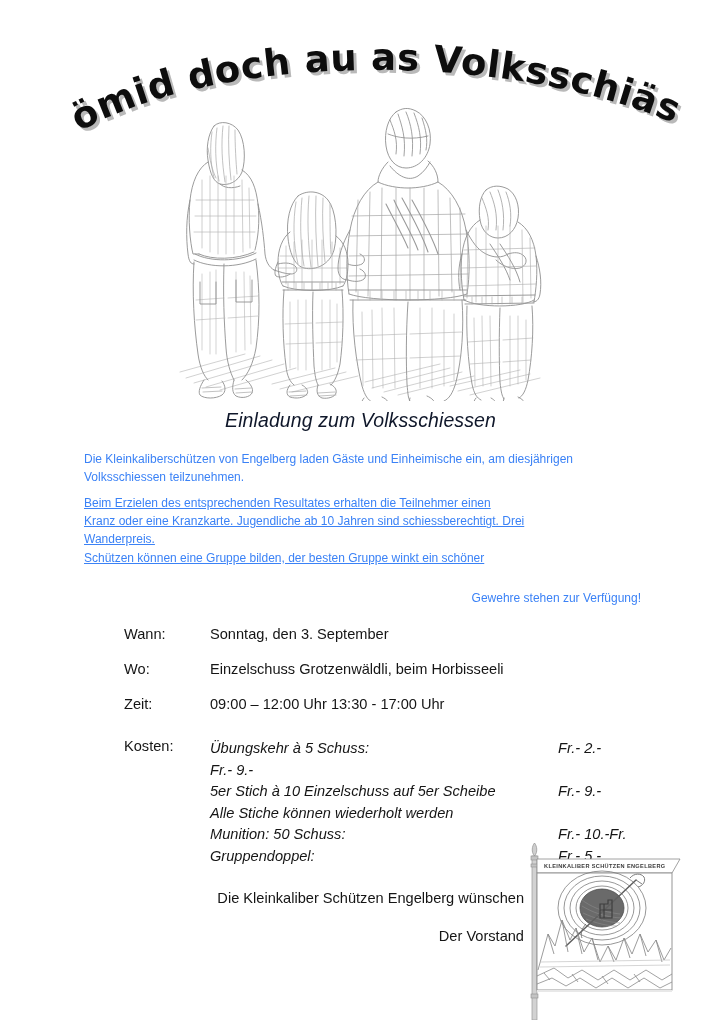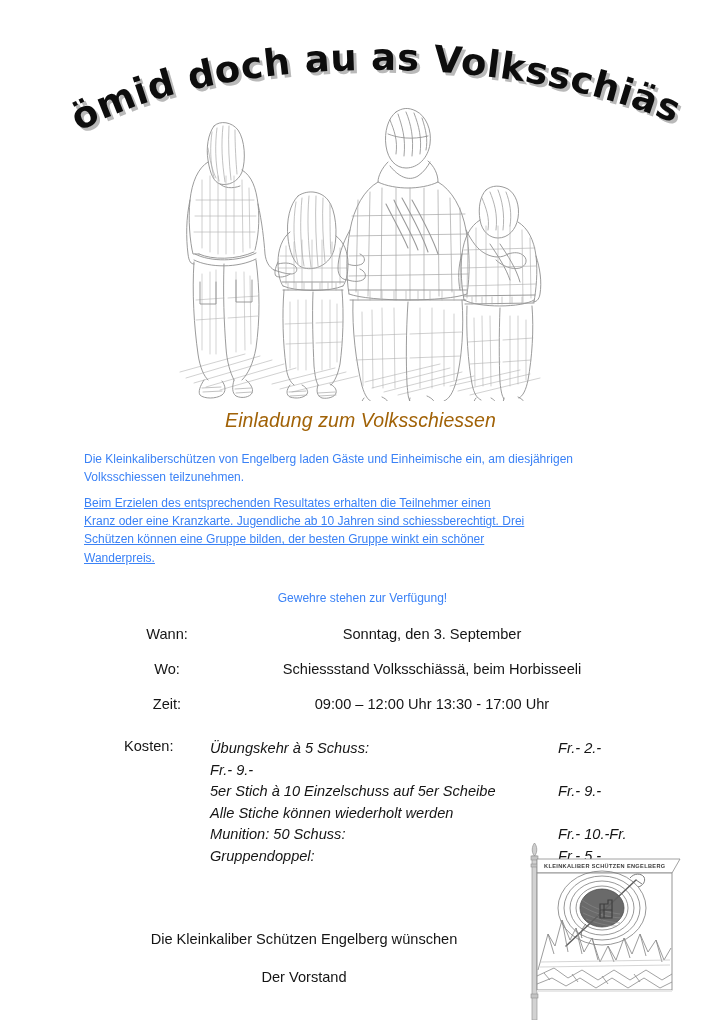--- a/index.html
+++ b/index.html
@@ -48,51 +48,50 @@
   
   #subtitle {
     position: absolute;
     left: 0;
     top: 409px;
     width: 721px;
     text-align: center;
     font-size: 19.5px;
     font-style: italic;
     letter-spacing: 0.1px;
-    color: #a16207;
+    color: #0f172a;
   }
 
   
   .body-block {
     position: absolute;
     left: 84px;
     width: 557px;
     font-size: 12px;
     line-height: 1.52;
     color: #3b82f6;
   }
   #para1 { top: 450px; text-align: left; }
   #para2 { top: 494px; text-align: justify; }
   #para2 > span { display: block; text-decoration: underline; }
-  #gewehre { top: 589px; text-align: center; }
+  #gewehre { top: 589px; text-align: right; }
 
   
   #details {
     position: absolute;
     left: 124px;
     top: 626px;
     width: 530px;
     font-size: 14.6px;
     color: #151515;
   }
   .detail-row {
     display: flex;
     align-items: flex-start;
     margin-bottom: 19px;
-    text-align: center;
   }
   .detail-label { width: 86px; flex: 0 0 86px; }
   .detail-value { flex: 1 1 auto; }
 
   
   #costs {
     position: absolute;
     left: 124px;
     top: 738px;
     width: 530px;
@@ -109,25 +108,24 @@
   }
   .cost-desc { flex: 1 1 auto; }
   .cost-price { width: 96px; flex: 0 0 96px; text-align: left; }
 
   
   #closing {
     position: absolute;
     left: 84px;
     top: 888px;
     width: 440px;
-    text-align: center;
+    text-align: right;
     font-size: 14.6px;
     line-height: 1.5;
     color: #151515;
-    margin-top: 41px;
   }
   #closing .gap { display: block; height: 16px; }
 
   
   #club-flag {
     position: absolute;
     left: 524px;
     top: 842px;
     width: 166px;
     height: 178px;
@@ -349,34 +347,34 @@
 <div id="subtitle">Einladung zum Volksschiessen</div>
 
 <div class="body-block" id="para1">
   <span>Die Kleinkaliberschützen von Engelberg laden Gäste und Einheimische ein, am</span>
   <span>diesjährigen Volksschiessen teilzunehmen.</span>
 </div>
 
 <div class="body-block" id="para2">
   <span>Beim Erzielen des entsprechenden Resultates erhalten die Teilnehmer einen</span>
   <span>Kranz oder eine Kranzkarte. Jugendliche ab 10 Jahren sind schiessberechtigt. Drei</span>
+  <span>Wanderpreis.</span>
   <span>Schützen können eine Gruppe bilden, der besten Gruppe winkt ein schöner</span>
-  <span>Wanderpreis.</span>
 </div>
 
 <div class="body-block" id="gewehre">Gewehre stehen zur Verfügung!</div>
 
 <div id="details">
   <div class="detail-row">
     <div class="detail-label">Wann:</div>
     <div class="detail-value">Sonntag, den 3. September</div>
   </div>
   <div class="detail-row">
     <div class="detail-label">Wo:</div>
-    <div class="detail-value">Schiessstand Volksschiässä, beim Horbisseeli</div>
+    <div class="detail-value">Einzelschuss Grotzenwäldli, beim Horbisseeli</div>
   </div>
   <div class="detail-row">
     <div class="detail-label">Zeit:</div>
     <div class="detail-value">09:00 – 12:00 Uhr 13:30 - 17:00 Uhr</div>
   </div>
 </div>
 
 <div id="costs">
   <div class="costs-head">
     <div class="costs-label">Kosten:</div>

